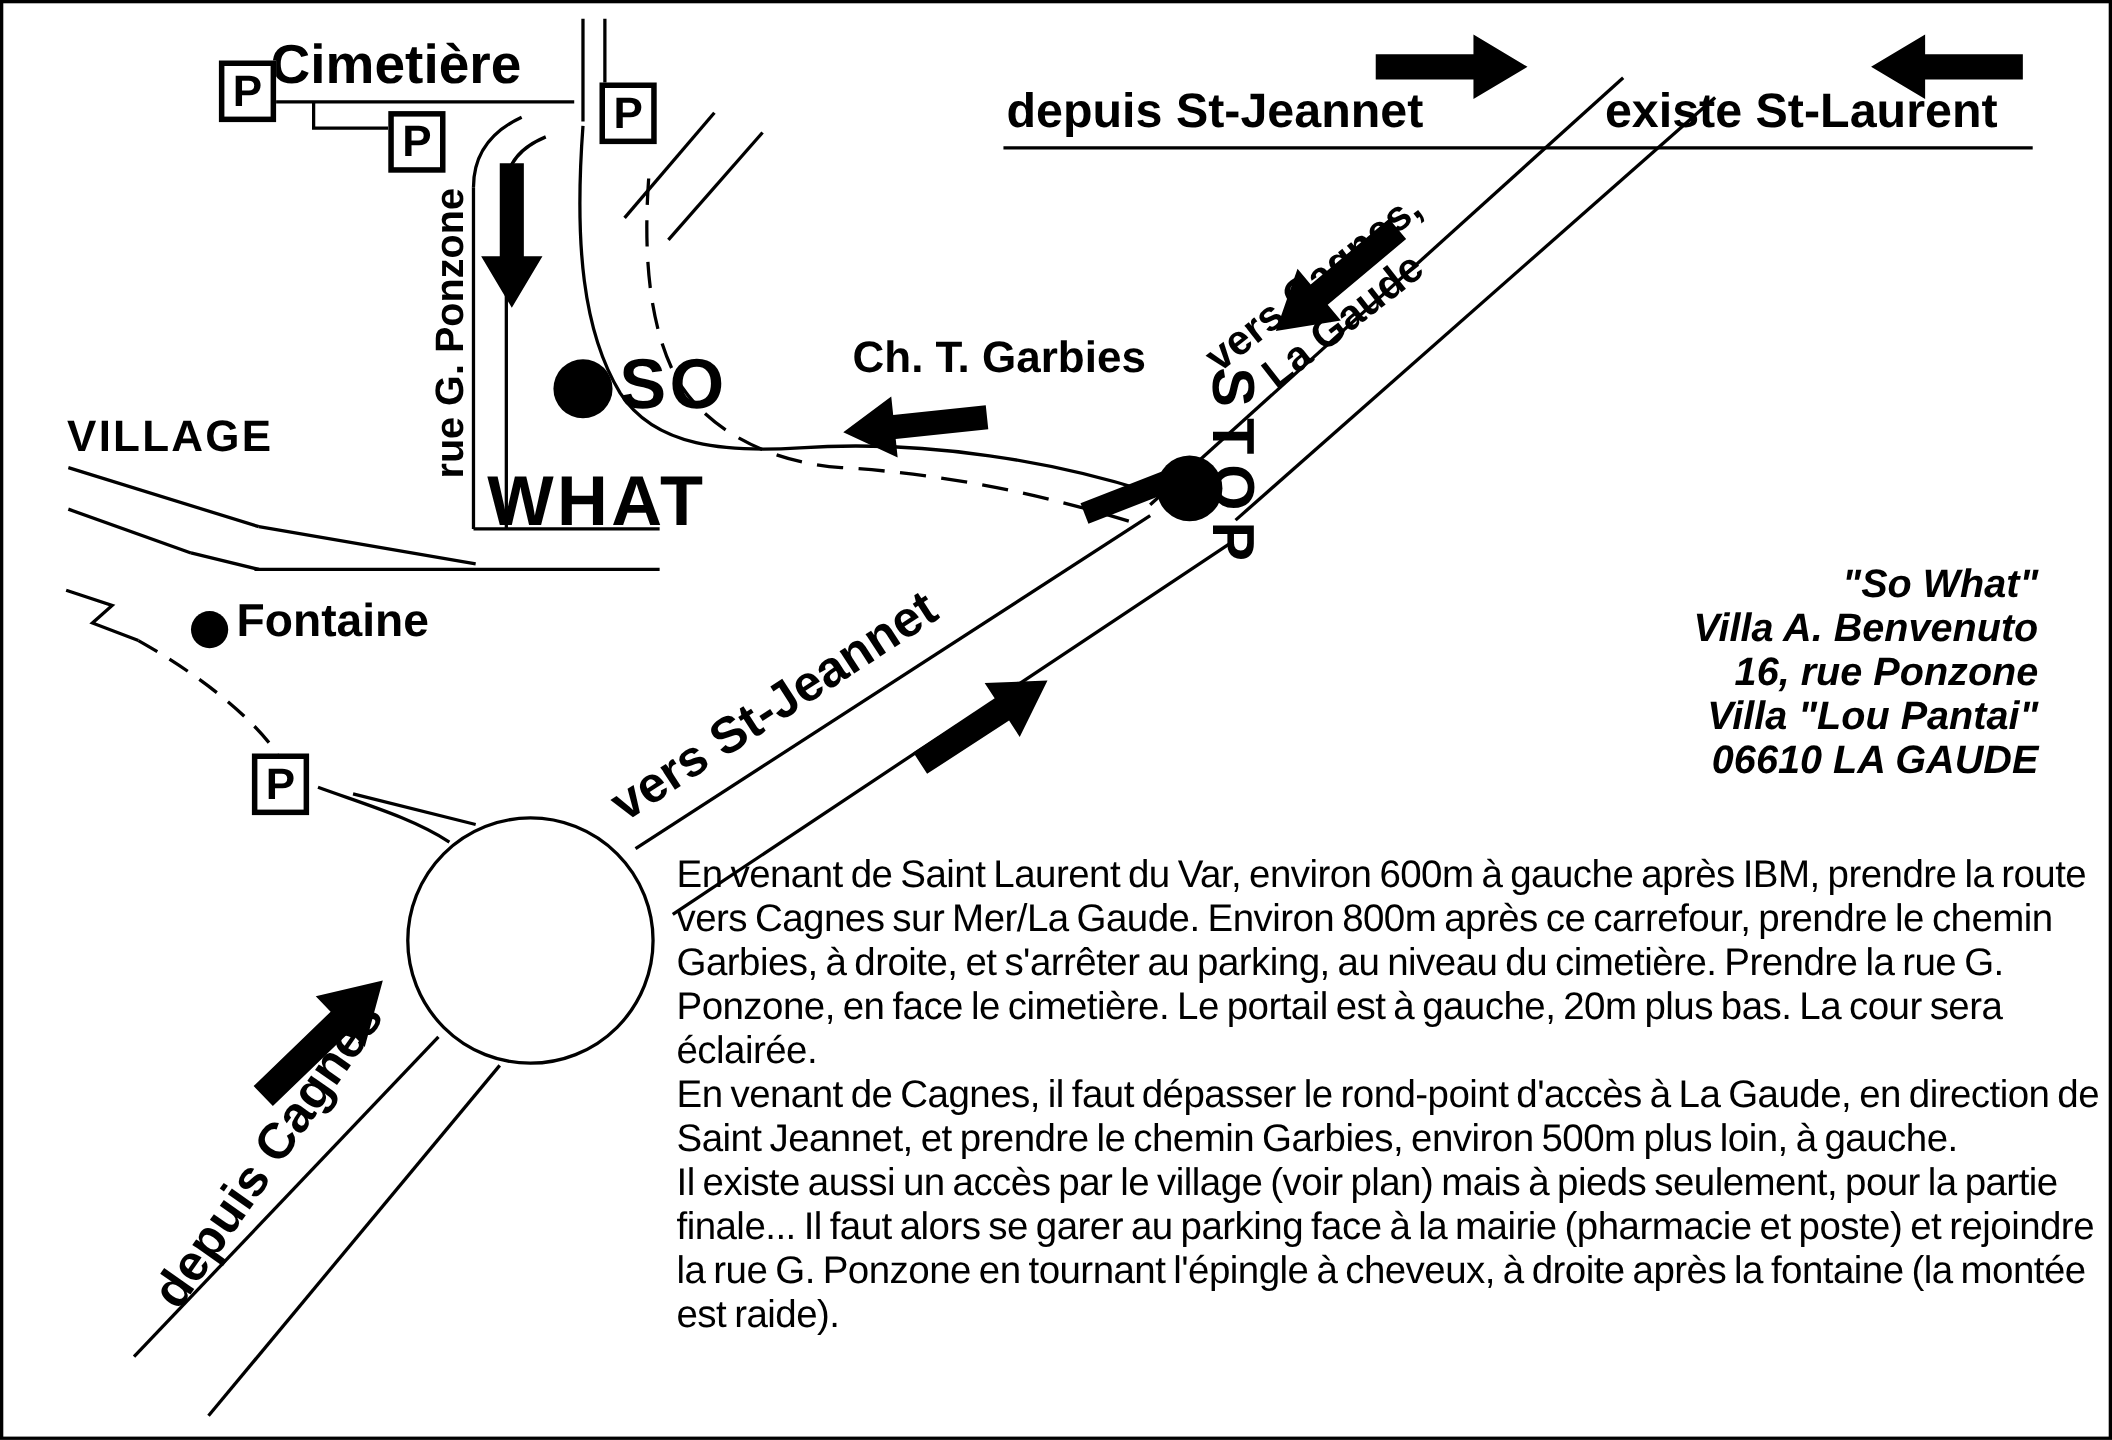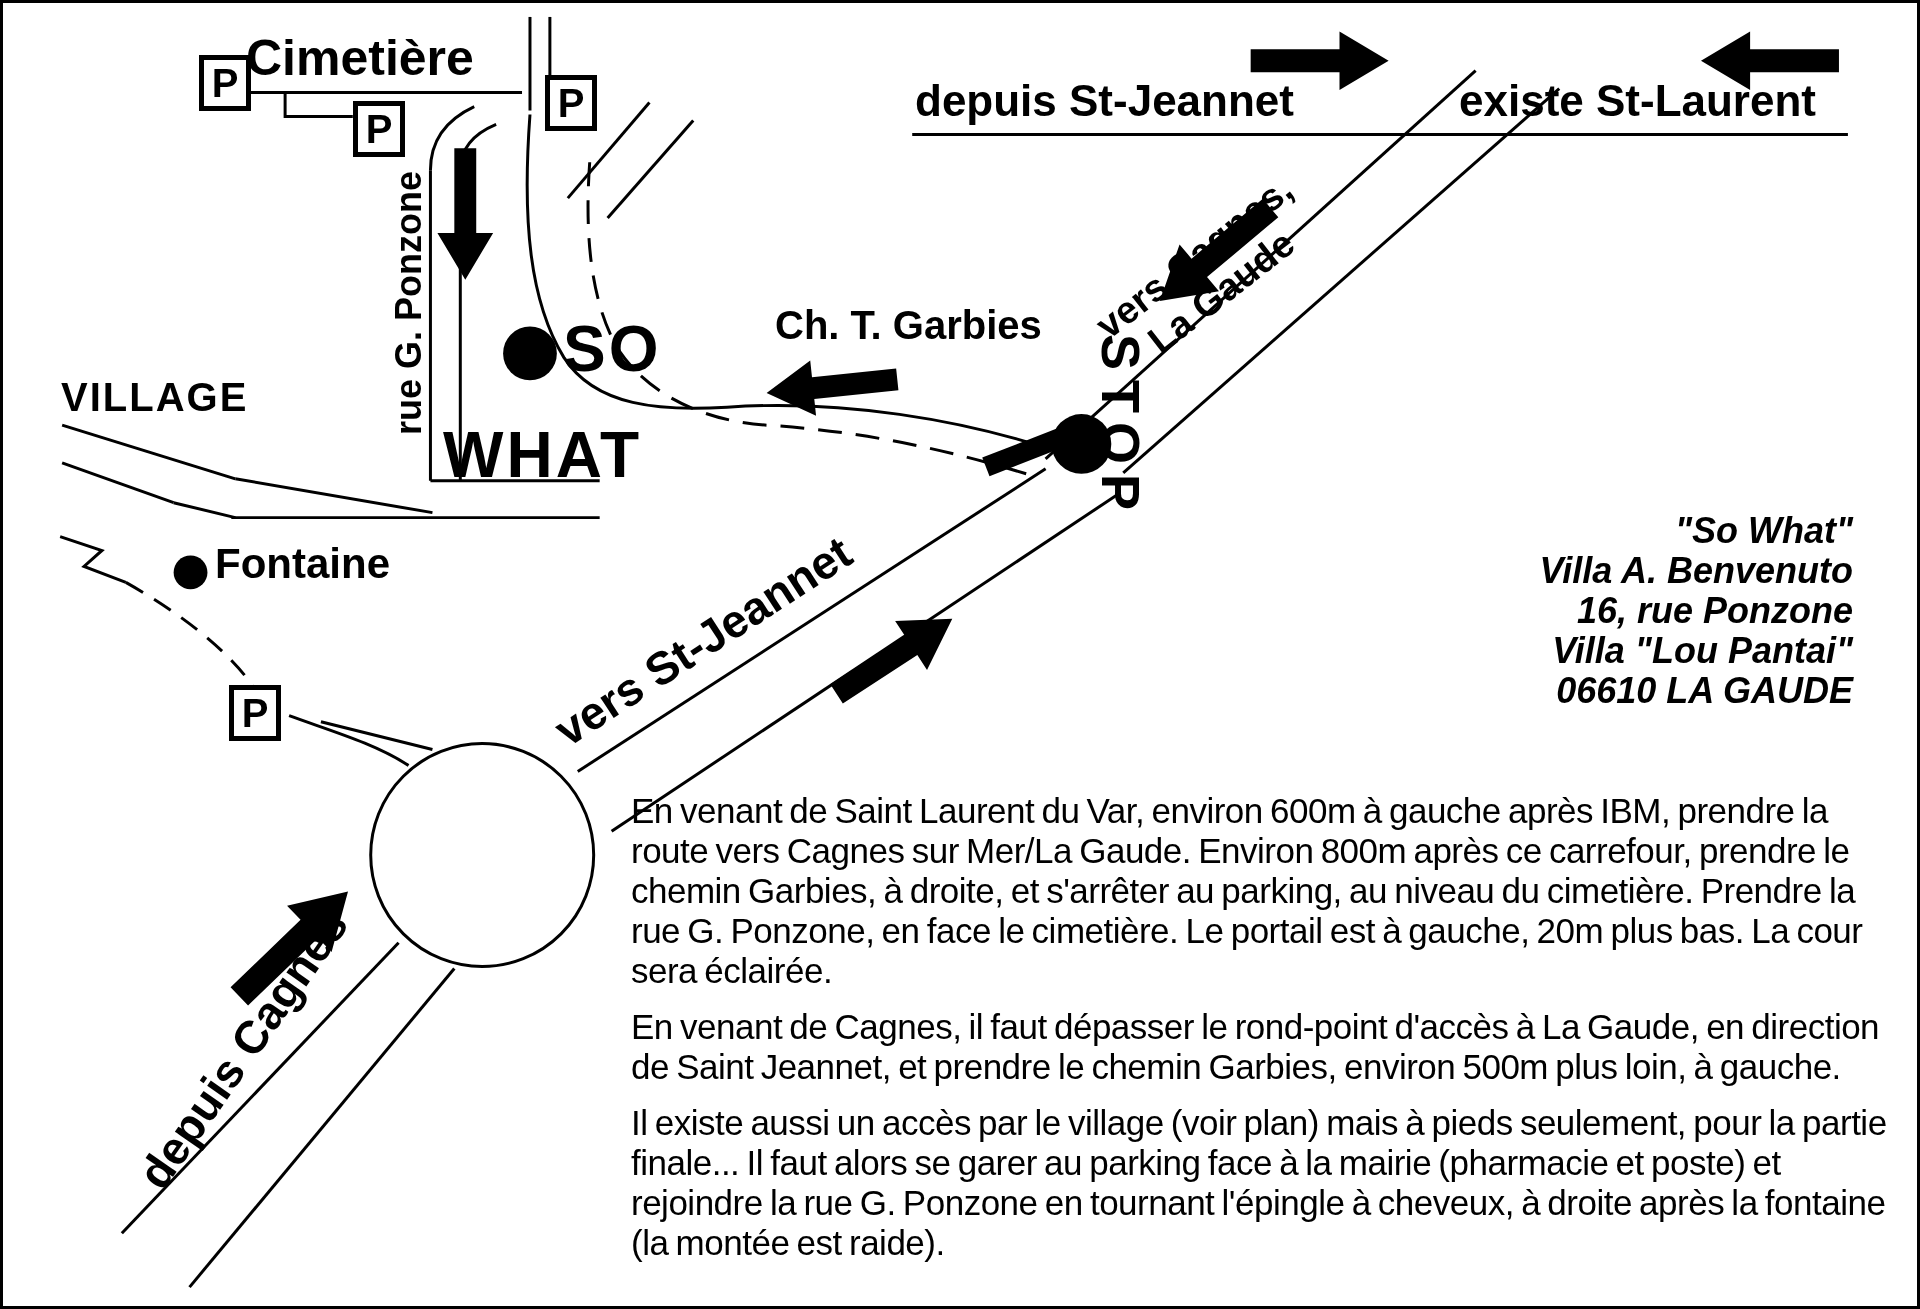--- a/index.html
+++ b/index.html
@@ -48,21 +48,21 @@
 
   .address {
     position:absolute; right:64px; top:508px; text-align:right;
     font-style:italic; font-weight:700; font-size:36px; line-height:40px;
   }
 
   .directions {
     position:absolute; left:612px; top:772px; width:1294px;
     font-size:35px; line-height:40px; word-spacing:-2px; letter-spacing:-0.5px;
   }
-  .directions p { margin:16px; }
+  .directions p { margin:0; }
 </style>
 </head>
 <body>
 
 <div class="page">
 
   <svg class="map-svg" viewBox="0 0 1920 1309">
     <g stroke="#000" stroke-width="3" fill="none">
 
       <path d="M 912 132 L 1852 132"></path>

